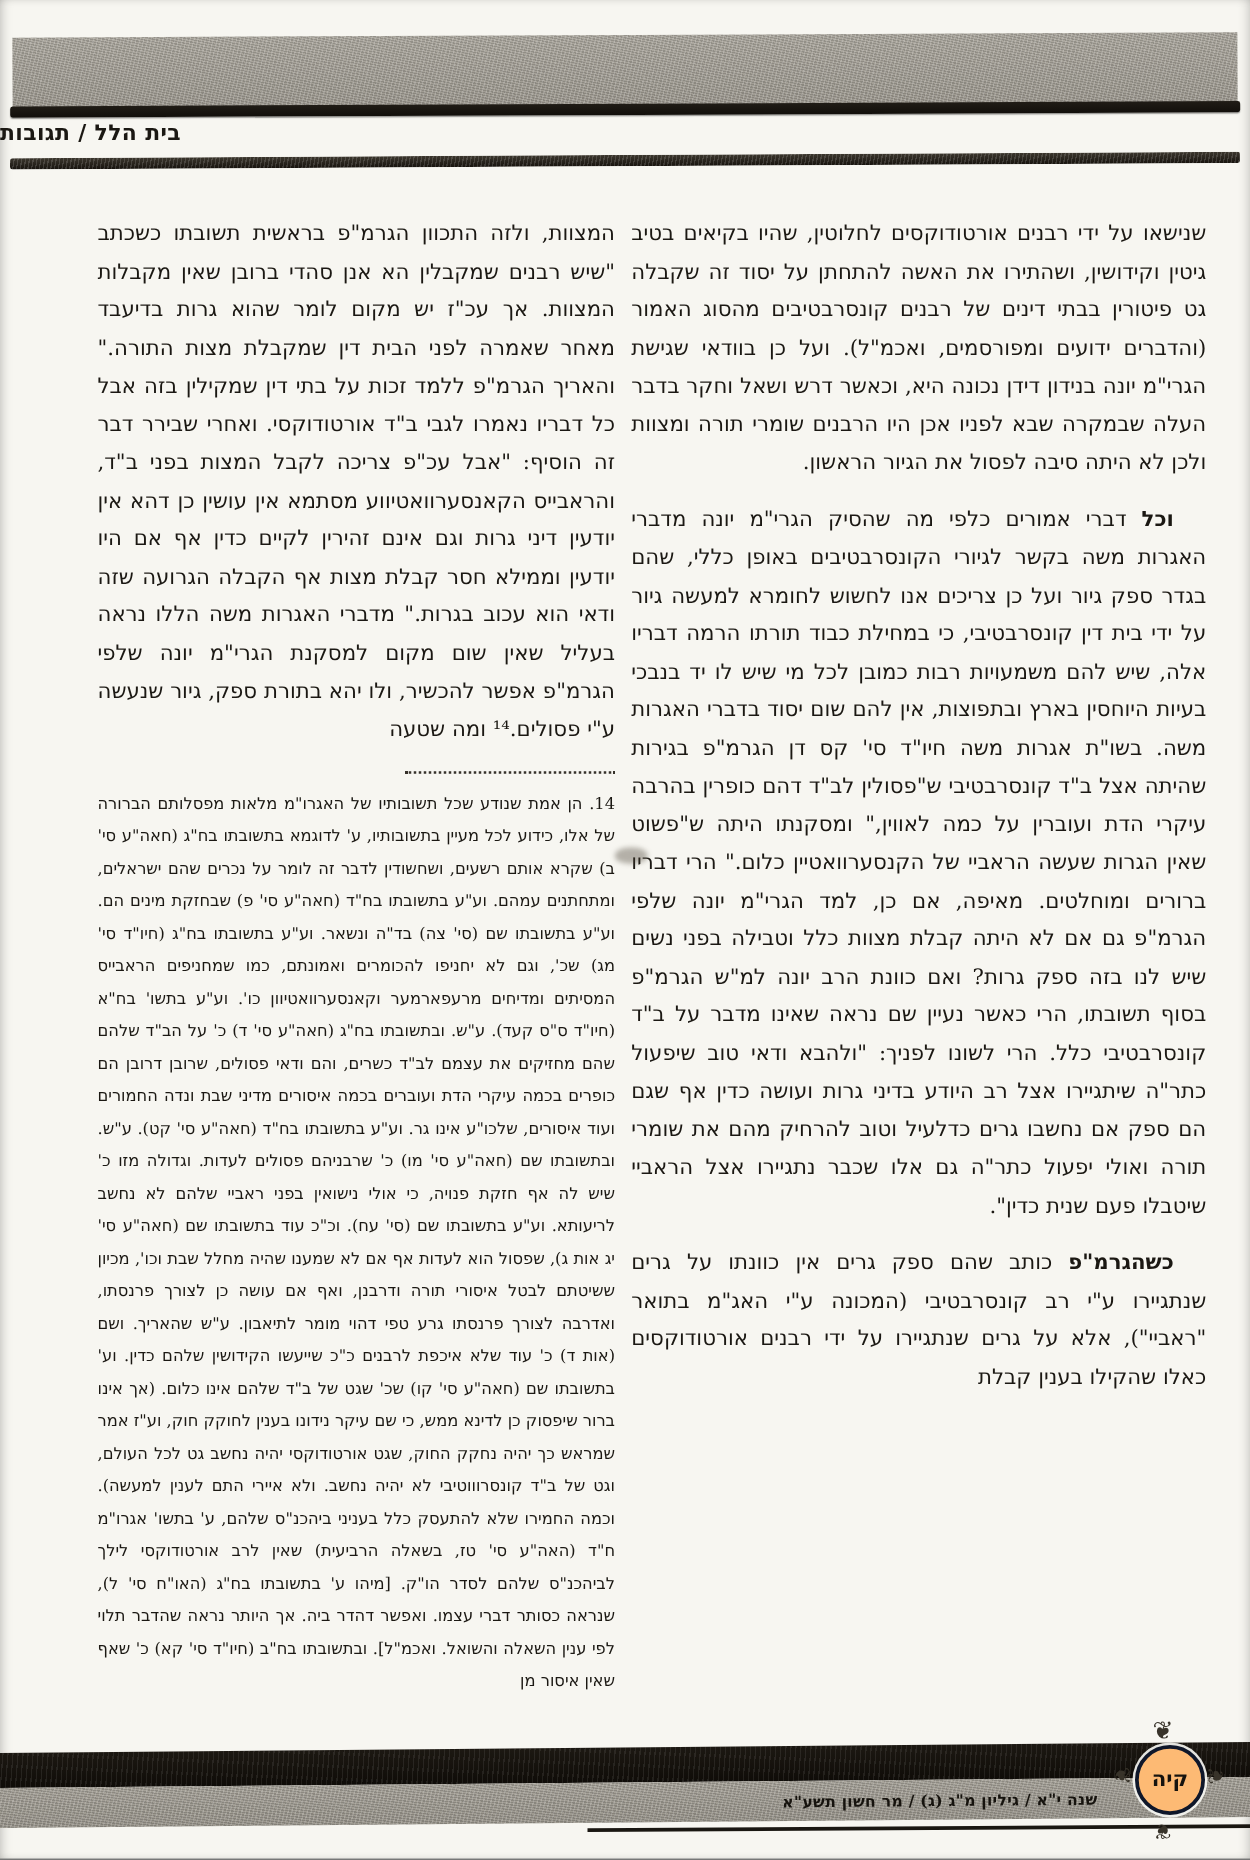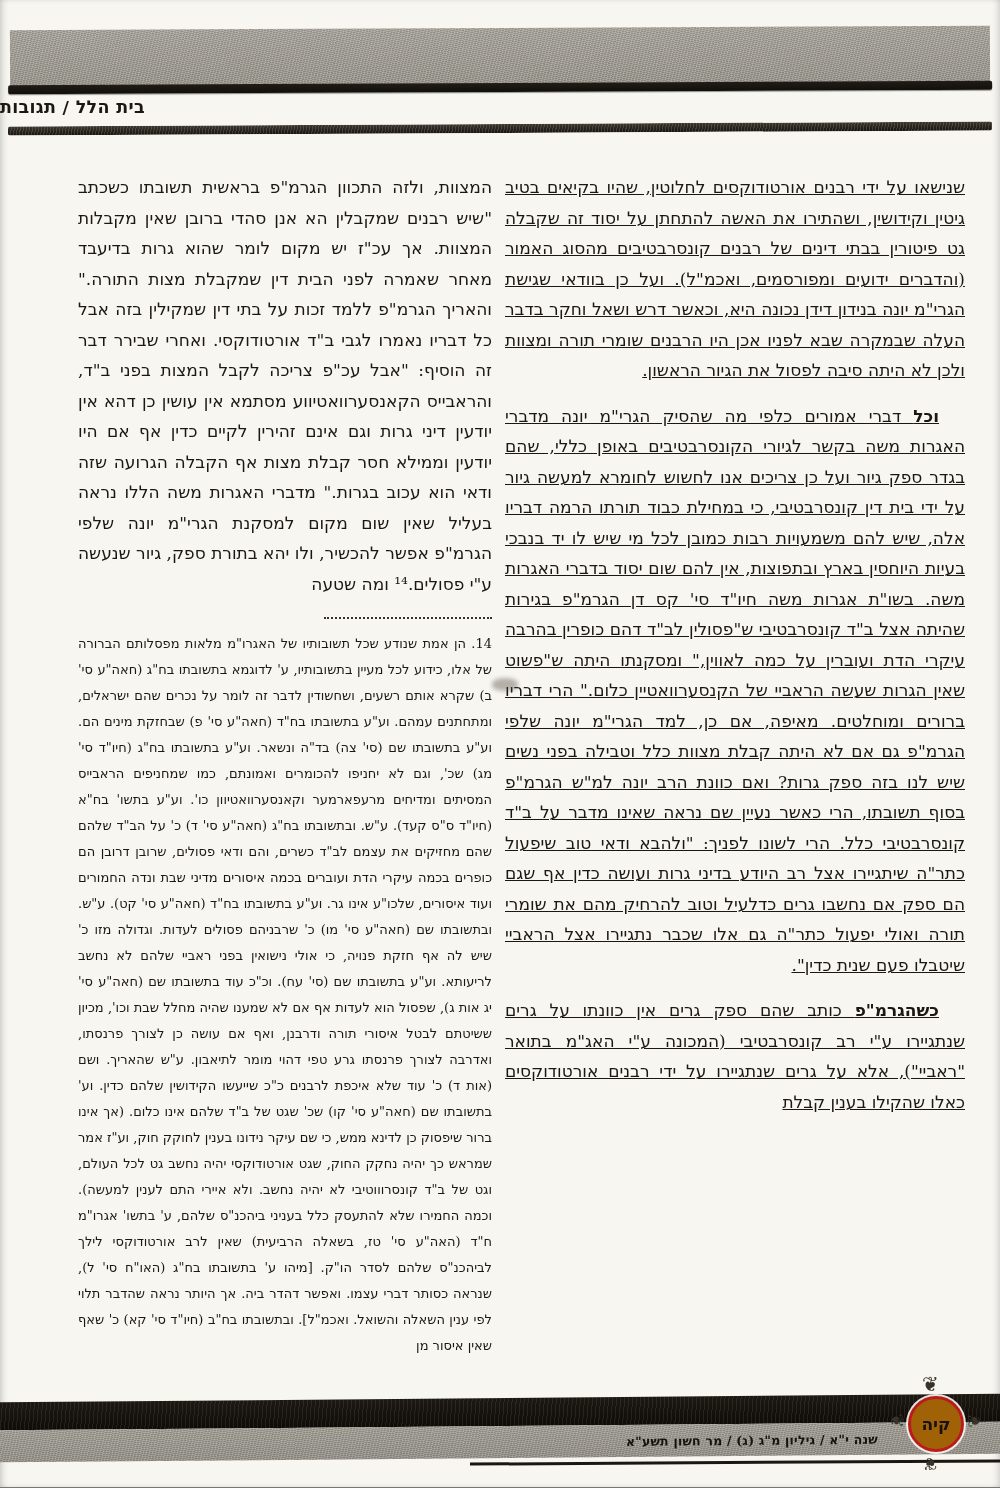--- a/index.html
+++ b/index.html
@@ -34,21 +34,21 @@
       repeating-linear-gradient(100deg, rgba(255,255,255,.14) 0 1px, rgba(0,0,0,0) 1px 3px),
       linear-gradient(#3c372e,#17130e);
     transform:rotate(-0.3deg);border-radius:2px;
   }
   
   .content{
     position:absolute;top:172px;right:35px;width:887px;height:1216px;
     display:flex;gap:13px;direction:rtl;overflow:hidden;
   }
   .col{box-sizing:border-box;}
-  .col-right{width:460px;text-decoration:underline;}
+  .col-right{width:460px;}
   .col-left{width:414px;}
   .para{
     margin:0 0 15px 0;font-size:17px;line-height:30.5px;
     text-align:justify;text-align-last:right;
   }
   .para.indent{text-indent:26px;}
   .para b{font-weight:bold;}
   .fn-sep{
     width:168px;height:0;border-top:2px dotted #36312a;
     margin:18px 0 12px 0; 
@@ -81,21 +81,21 @@
   }
   .footer-issue{font-size:12.5px;font-weight:bold;color:#16130e;letter-spacing:.2px;}
   .footer-line{
     position:absolute;top:1461px;right:0;width:530px;height:3px;
     background:#1a1712;transform:rotate(-0.35deg);
   }
   
   .seal{position:absolute;top:1376px;right:20px;width:90px;height:96px;z-index:5;}
   .seal-circle{
     position:absolute;top:20px;left:18px;width:50px;height:50px;border-radius:50%;
-    background:#a16207;border:3px solid #b91c1c;
+    background:#fdba74;border:3px solid #0f172a;
     box-shadow:0 0 0 2px rgba(250,249,245,.9);
     display:flex;align-items:center;justify-content:center;
   }
   .seal-circle span{font-size:17px;font-weight:bold;color:#16130e;}
   .seal-orn{position:absolute;color:#38332a;font-size:17px;line-height:1;}
   .seal-orn.o-top{top:-2px;left:32px;font-size:20px;}
   .seal-orn.o-bottom{bottom:0px;left:33px;transform:rotate(180deg);}
   .seal-orn.o-left{top:36px;left:-1px;transform:rotate(90deg);}
   .seal-orn.o-right{top:36px;right:-1px;transform:rotate(-90deg);}
 </style>

